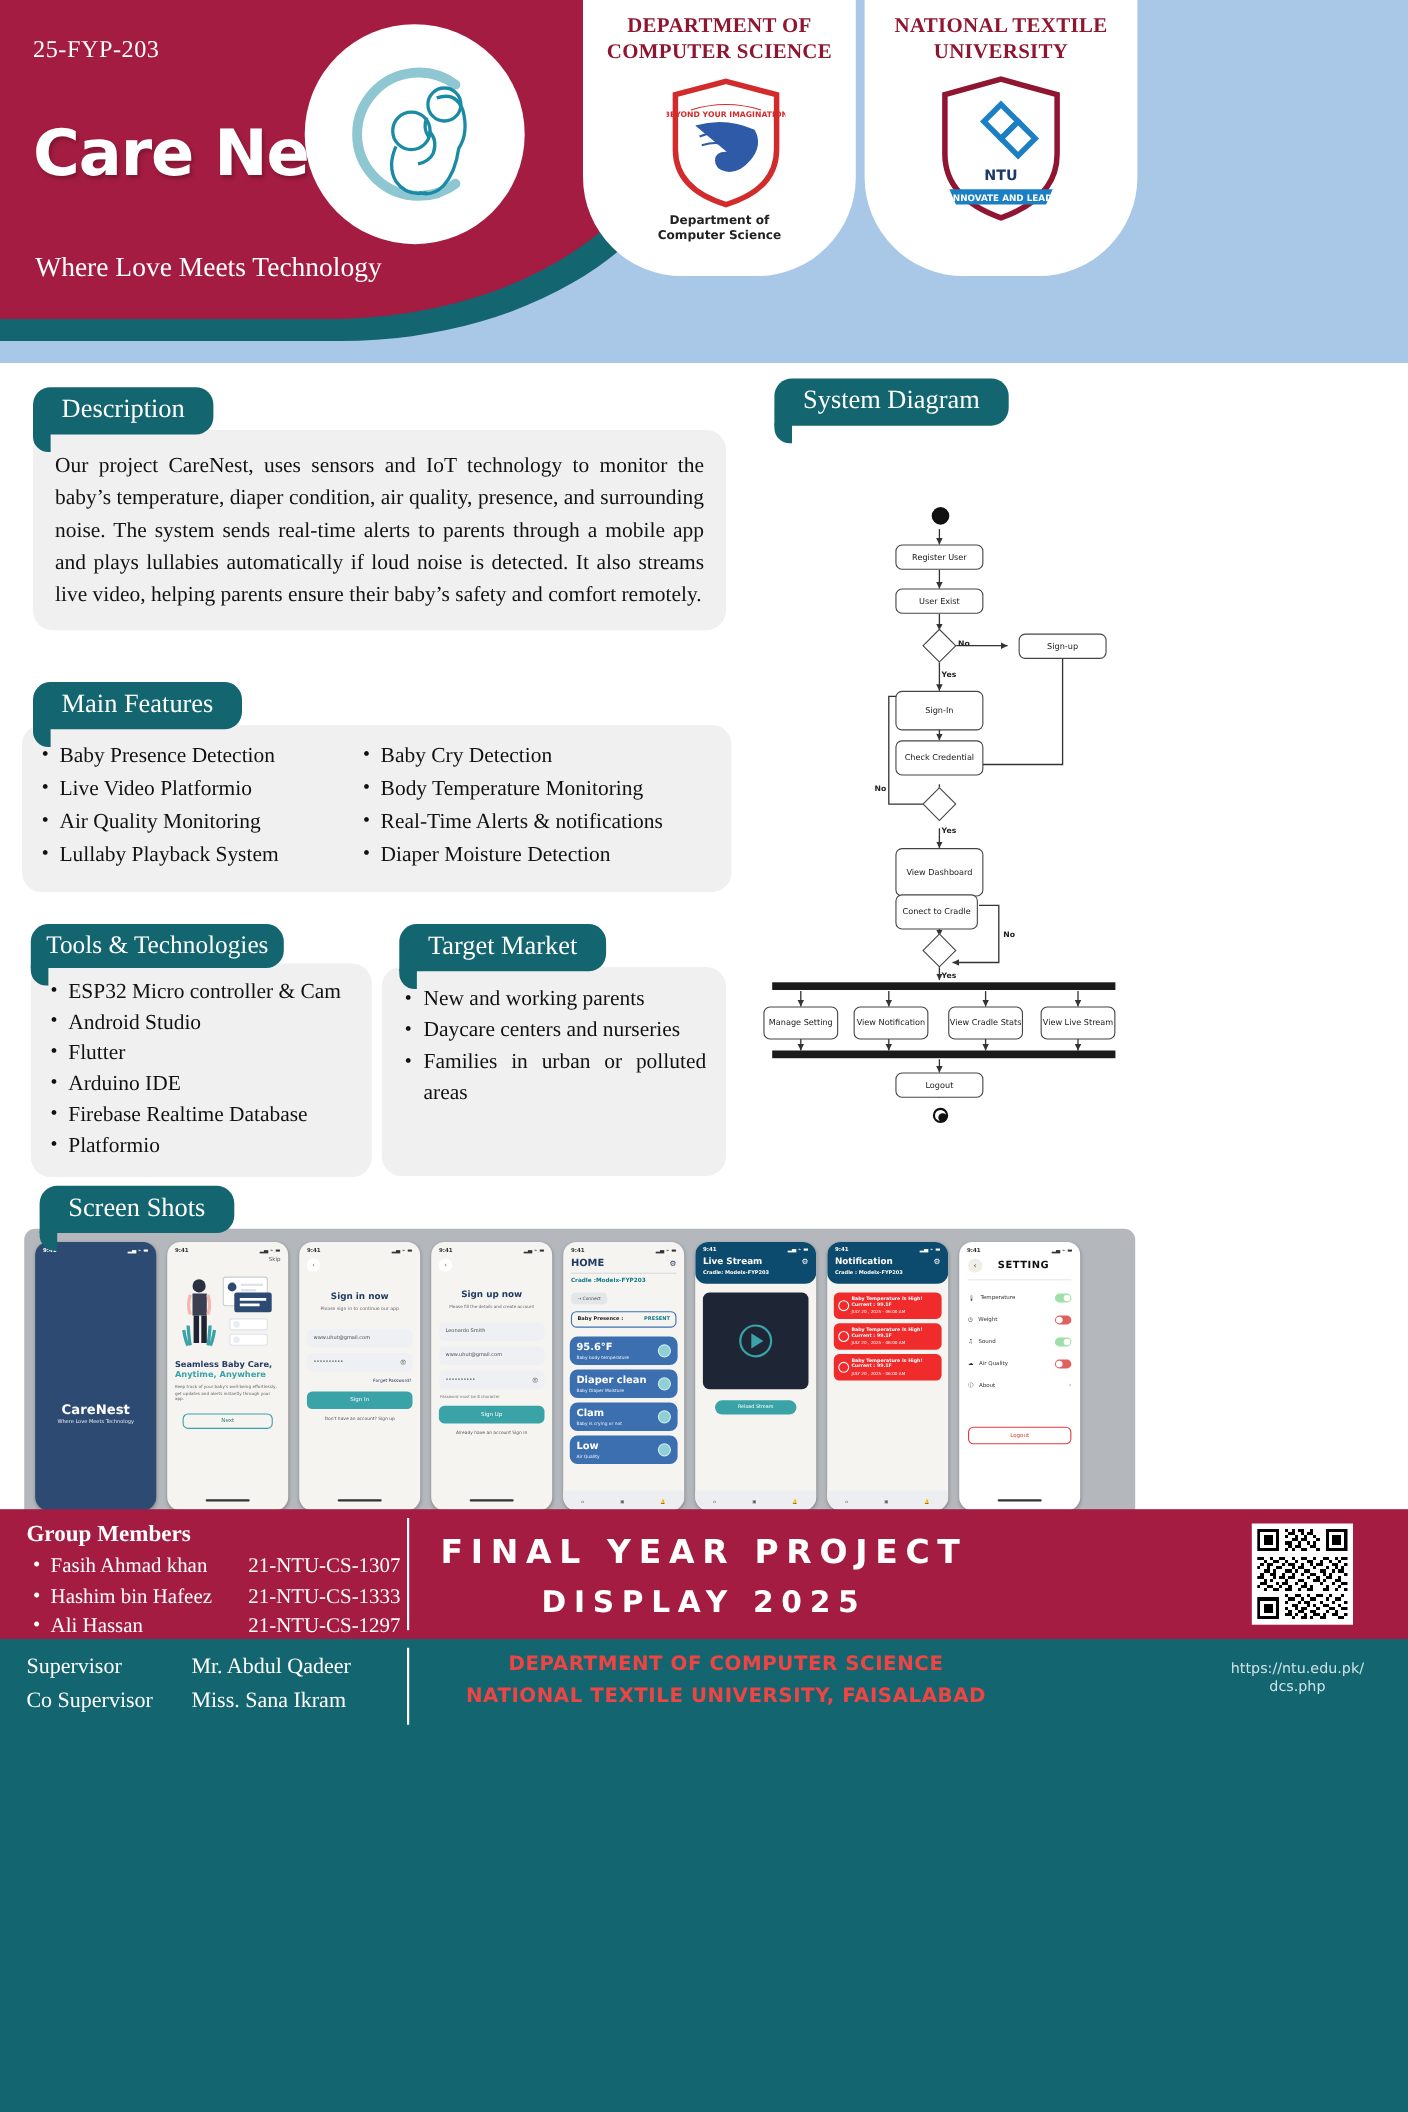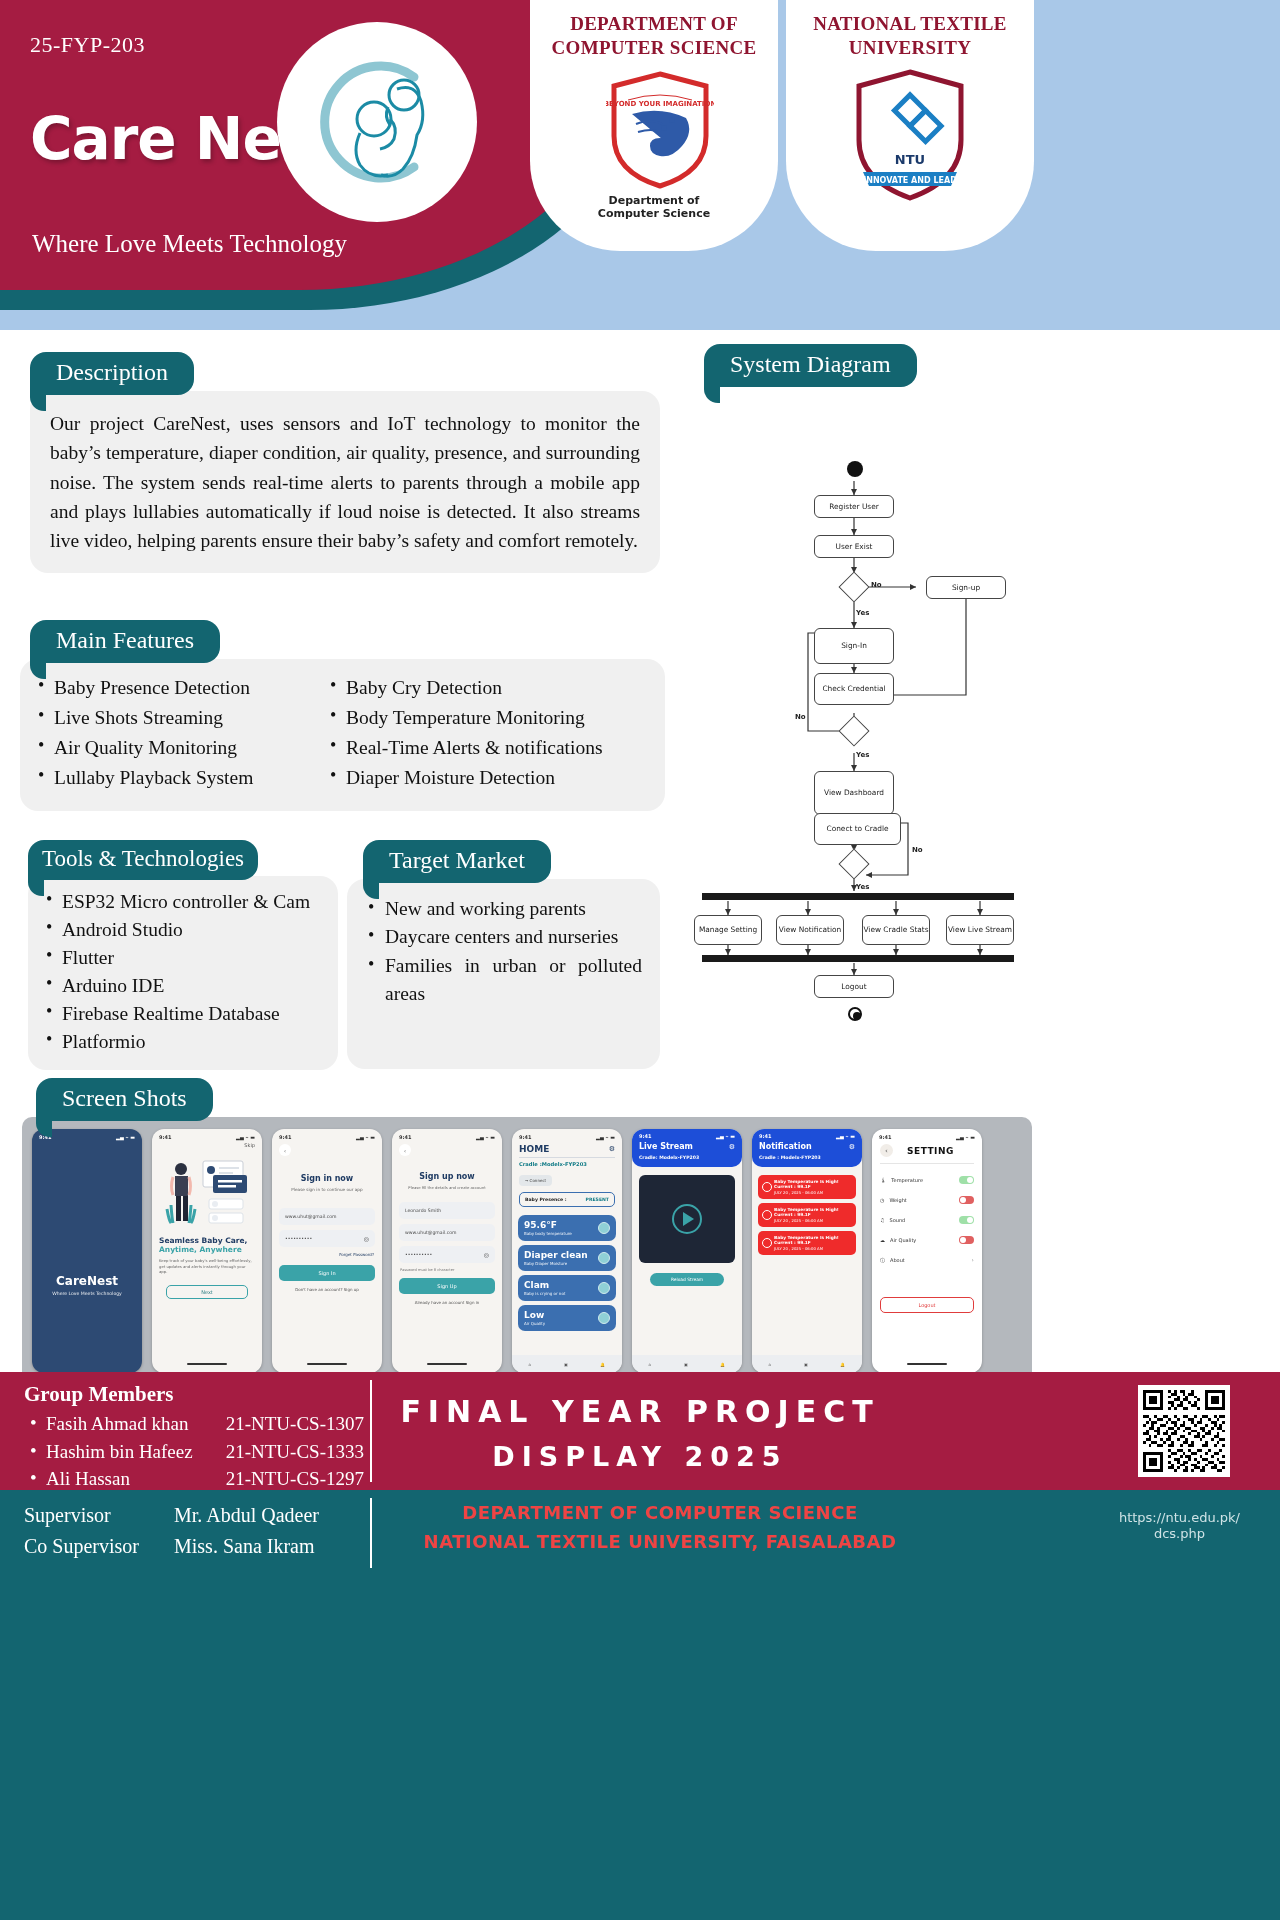--- a/index.html
+++ b/index.html
@@ -182,21 +182,21 @@
   .ph-title { font-size:8px; font-weight:bold; }
   .splash { background:#2d4a73; }
   .splash .ph-status { color:#fff; }
   .splash-ctr {
     position:absolute; left:0; right:0; top:145px; text-align:center; color:#fff;
   }
   .splash-ctr .nm { font-size:12px; font-weight:bold; }
   .splash-ctr .tg { font-size:4.6px; margin-top:3px; opacity:.9; }
 
   .ph-hdrbar {
-    background:#1d4ed8; color:#fff; border-bottom-left-radius:10px;
+    background:#0c4a6e; color:#fff; border-bottom-left-radius:10px;
     border-bottom-right-radius:10px; padding:4px 7px 7px 7px;
   }
   .ph-row { display:flex; justify-content:space-between; align-items:center; }
   .fld {
     background:#eef0f3; border-radius:5px; height:17px;
     margin:5px 7px; display:flex; align-items:center;
     padding:0 6px; font-size:4.6px; color:#4a4a4a;
   }
   .btn-teal {
     background:#3aa3a8; color:#fff; border-radius:5px; height:16px;
@@ -369,21 +369,21 @@
   <div class="sec-head">Description</div>
   <div class="card desc-body">Our project CareNest, uses sensors and IoT technology to monitor the baby’s temperature, diaper condition, air quality, presence, and surrounding noise. The system sends real-time alerts to parents through a mobile app and plays lullabies automatically if loud noise is detected. It also streams live video, helping parents ensure their baby’s safety and comfort remotely.</div>
 </div>
 
 <div class="feat-wrap">
   <div class="sec-head" style="margin-left:10px;">Main Features</div>
   <div class="card feat-body">
     <div class="feat-cols">
       <ul class="fc-left">
         <li>Baby Presence Detection</li>
-        <li>Live Shots Streaming</li>
+        <li>Live Video Platformio</li>
         <li>Air Quality Monitoring</li>
         <li> Lullaby Playback System</li>
       </ul>
       <ul class="fc-right">
         <li>Baby Cry Detection</li>
         <li>Body Temperature Monitoring</li>
         <li>Real-Time Alerts &amp;  notifications</li>
         <li>Diaper Moisture Detection</li>
       </ul>
     </div>
@@ -474,21 +474,21 @@
       <span>Check Credential</span>
     </div>
 
     <div class="fdiamond" style="left:153px; top:337px;"></div>
     <div class="flbl" style="left:105px; top:330px;">No</div>
     <div class="flbl" style="left:166px; top:368px;">Yes</div>
 
     <div class="fnode" style="left:124px; top:388px; width:80px; height:44px;">
       <span>View Dashboard</span>
     </div>
-    <div class="fnode" style="left:124px; top:430px; width:87px; height:32px;">
+    <div class="fnode" style="left:124px; top:430px; width:75px; height:32px;">
       <span>Conect to Cradle</span>
     </div>
 
     <div class="fdiamond" style="left:153px; top:470px;"></div>
     <div class="flbl" style="left:222px; top:463px;">No</div>
     <div class="flbl" style="left:166px; top:500px;">Yes</div>
 
     <div class="fbar" style="left:12px; top:510px; width:312px;"></div>
 
     <div class="fnode" style="left:4px; top:532px; width:68px; height:30px;">

